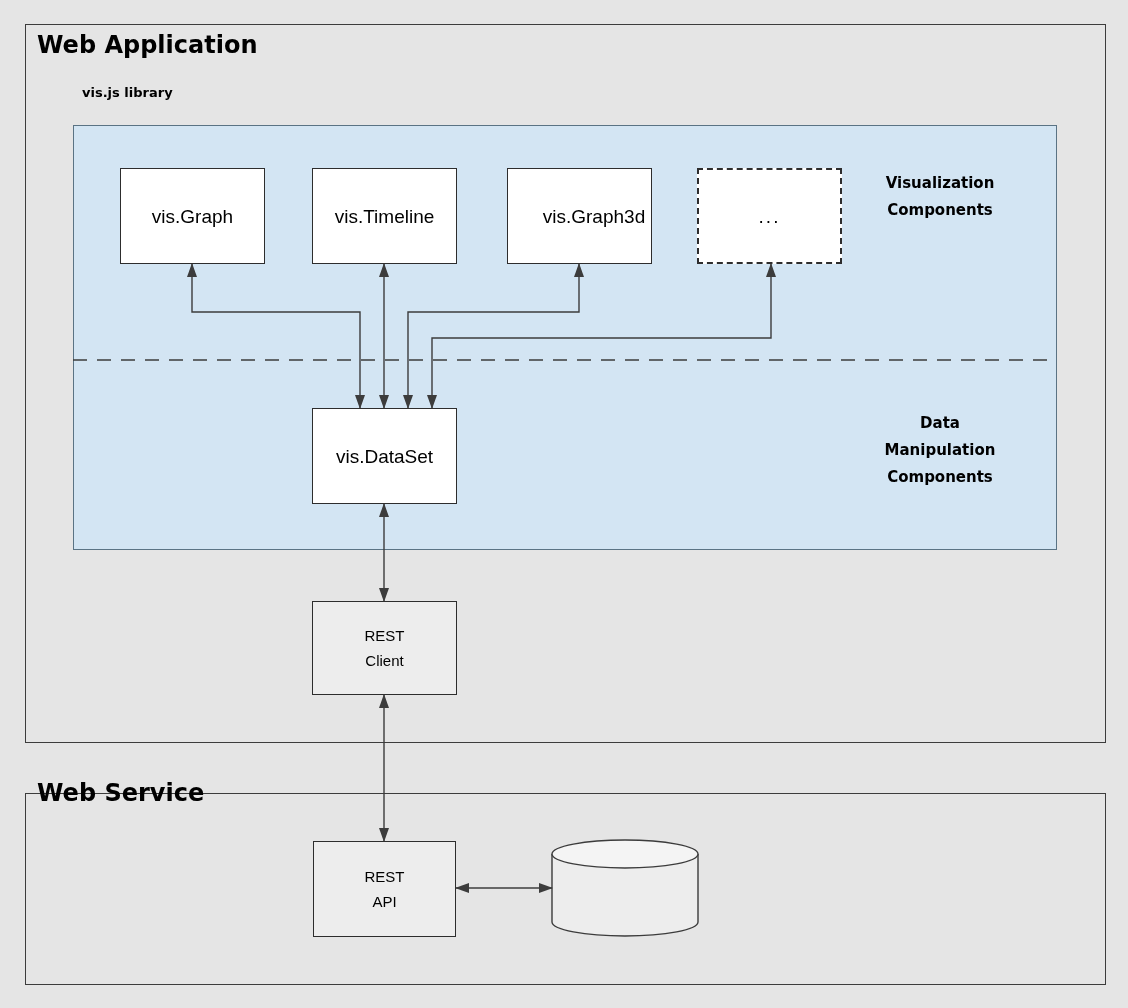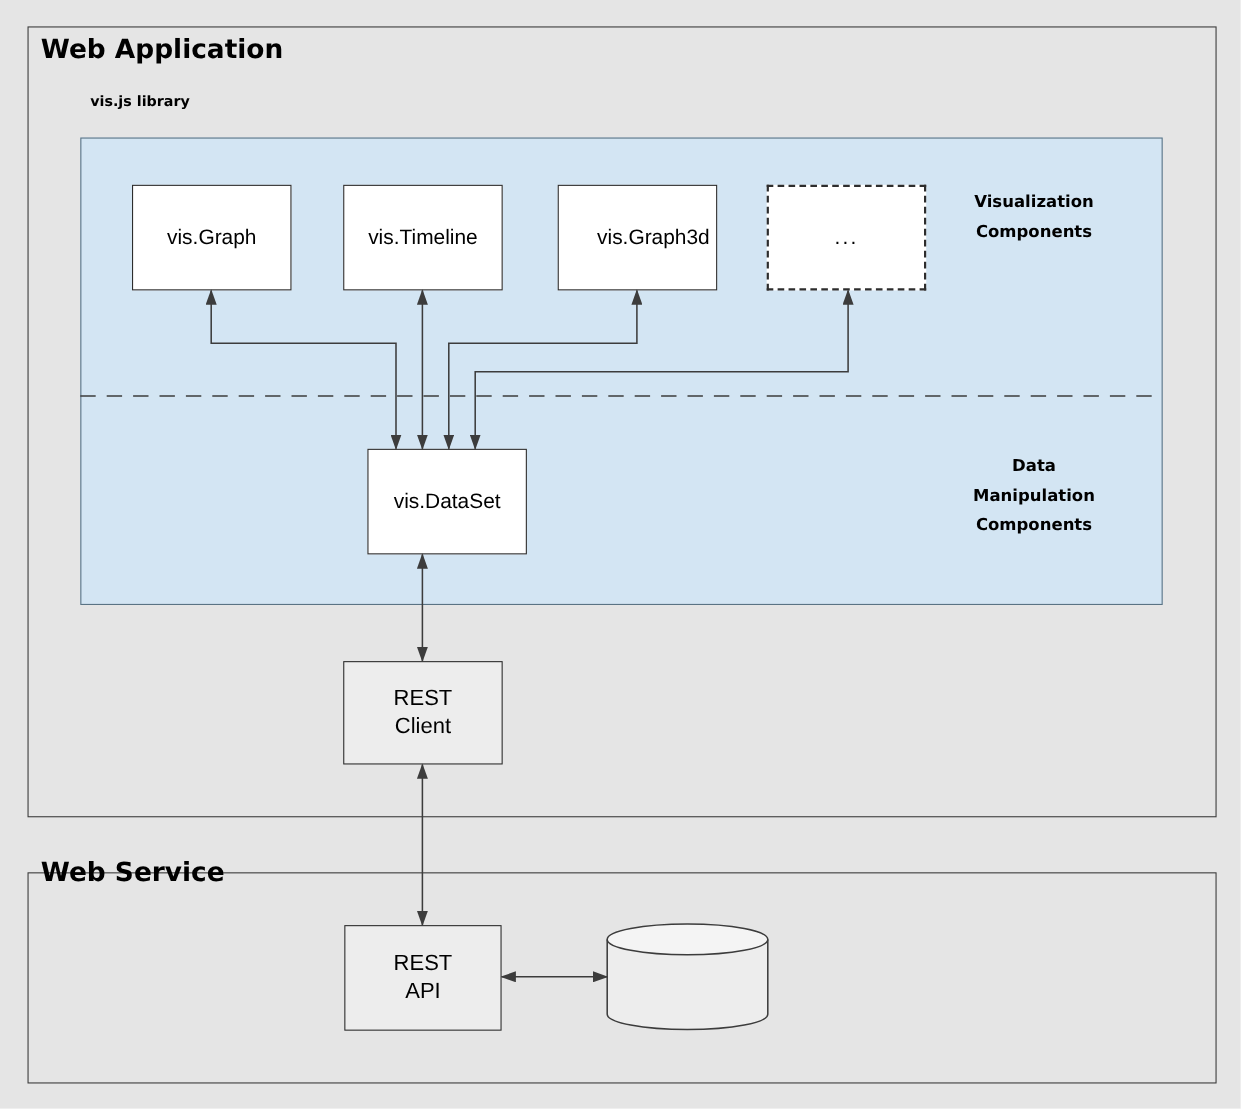--- a/index.html
+++ b/index.html
@@ -32,21 +32,21 @@
     background:var(--library-fill,#d3e5f3);
     border:1px solid var(--library-border,#5a7384);
   }
   .node {
     display:flex; align-items:center; justify-content:center;
     background:var(--node-fill,#ffffff);
     border:1.5px solid var(--node-border,#2d2d2d);
     font-size:19px; line-height:25px; text-align:center;
     white-space:pre-line;
   }
-  .node.gray { background:var(--service-fill,#ededed); font-size:20px; }
+  .node.gray { background:var(--service-fill,#ededed); font-size:15px; }
   .node.dashed { border:2px dashed var(--node-border,#2d2d2d); letter-spacing:2px; }
   .cyl-label {
     display:flex; align-items:center; justify-content:center;
     font-size:20px; background:transparent; border:none;
   }
   svg.overlay { position:absolute; left:0; top:0; pointer-events:none; z-index:10; }
   .arrow { fill:none; stroke:var(--line,#3c3c3c); stroke-width:1.4px; }
   .divider { stroke:var(--line,#3c3c3c); stroke-width:1.4px; stroke-dasharray:14 10; }
   .cyl-body { fill:var(--service-fill,#ededed); stroke:var(--line,#3c3c3c); stroke-width:1.4px; }
   .cyl-top  { fill:#f4f4f4; stroke:var(--line,#3c3c3c); stroke-width:1.4px; }
@@ -67,21 +67,21 @@
 Components</div>
   <div class="abs side-label" style="left:820px; top:410px; width:240px;">Data
 Manipulation
 Components</div>
 
   <div class="abs node" style="left:120px; top:168px; width:145px; height:96px;">vis.Graph</div>
   <div class="abs node" style="left:312px; top:168px; width:145px; height:96px;">vis.Timeline</div>
   <div class="abs node" style="left:507px; top:168px; width:145px; height:96px;padding-left:29px;">vis.Graph3d</div>
   <div class="abs node dashed" style="left:697px; top:168px; width:145px; height:96px;">...</div>
 
-  <div class="abs node" style="left:312px; top:408px; width:145px; height:96px;margin-left:22px;">vis.DataSet</div>
+  <div class="abs node" style="left:312px; top:408px; width:145px; height:96px;">vis.DataSet</div>
 
   <div class="abs node gray" style="left:312px; top:601px; width:145px; height:94px;">REST
 Client</div>
 
   <div class="abs container" style="left:25px; top:793px; width:1081px; height:192px;"></div>
   <div class="abs big-title" style="left:37px; top:757px;margin-top:23px;">Web Service</div>
 
   <div class="abs node gray" style="left:313px; top:841px; width:143px; height:96px;">REST
 API</div>
 

